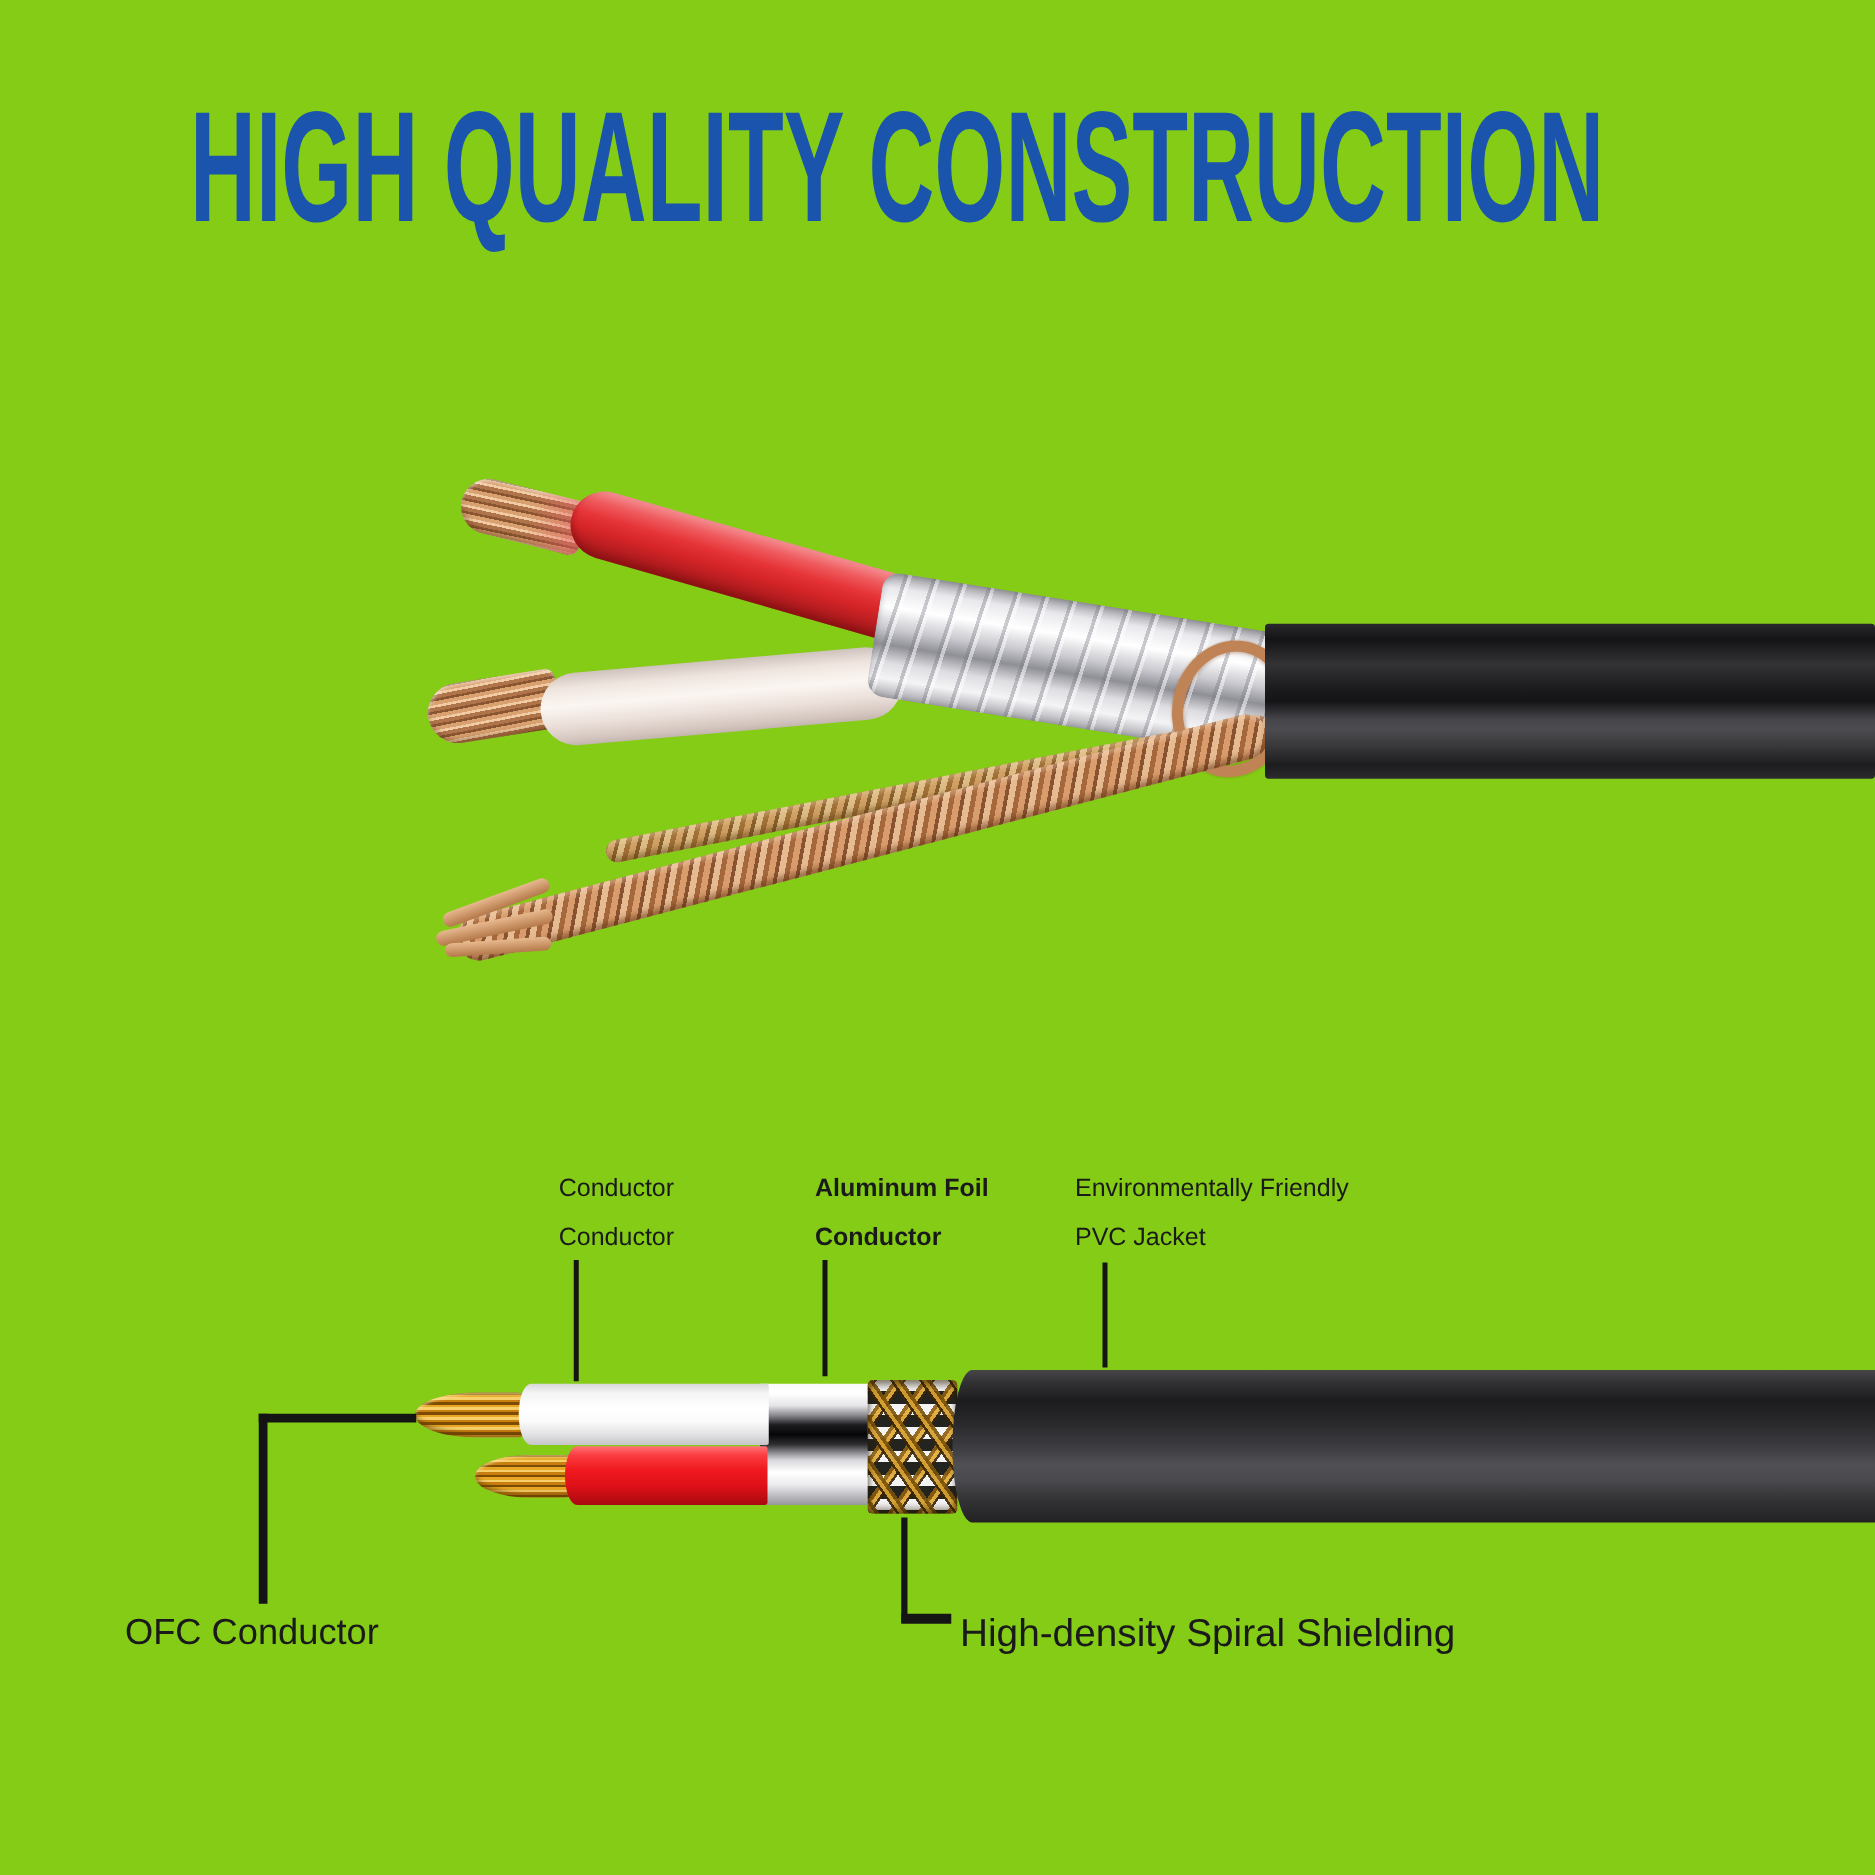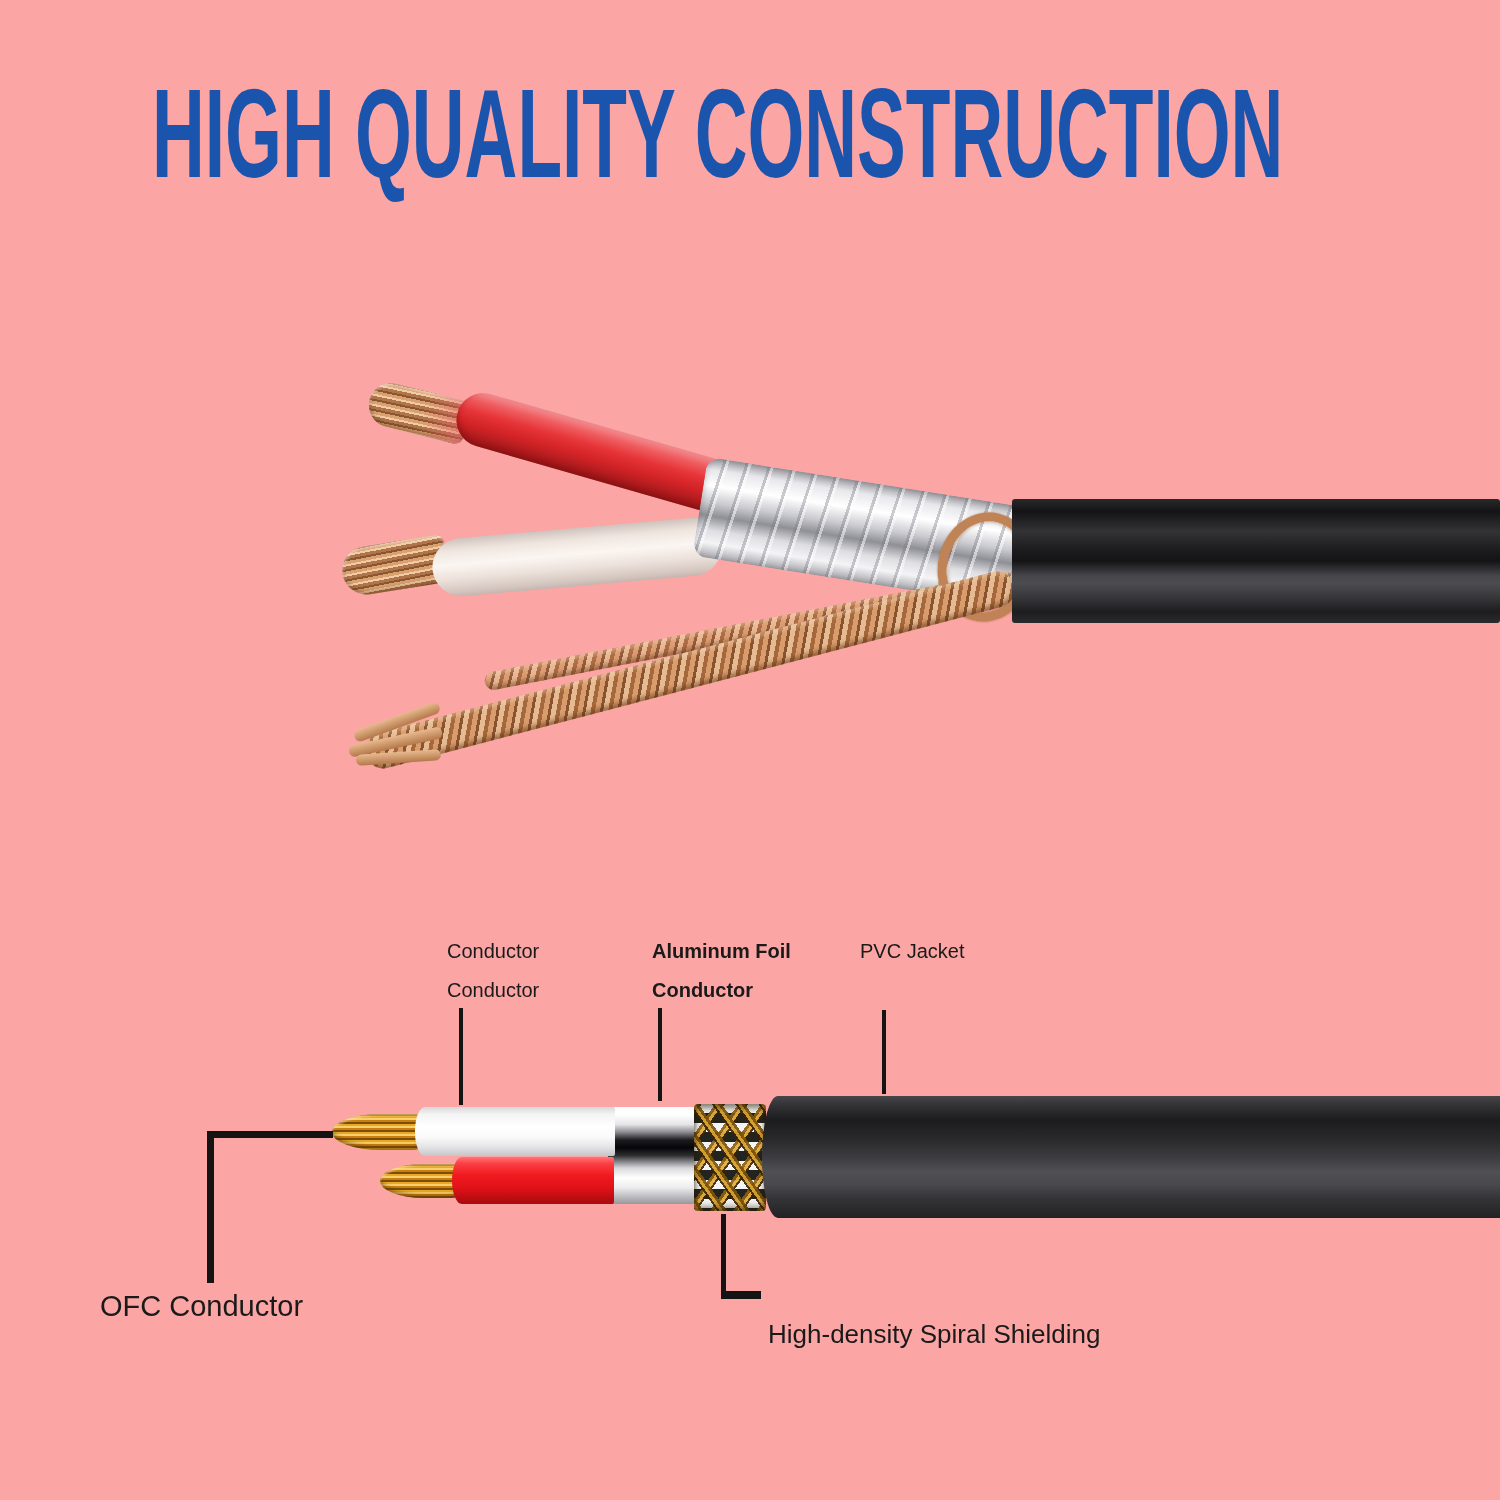--- a/index.html
+++ b/index.html
@@ -1,17 +1,17 @@
 <!DOCTYPE html>
 <html><head>
 <meta charset="utf-8">
 <style>
   html,body{margin:0;padding:0;background:#ffffff;}
   #stage{
-    position:relative;width:1500px;height:1500px;background:#fca5a5;overflow:hidden;
+    position:relative;width:1500px;height:1500px;background:#84cc16;overflow:hidden;
     font-family:"Liberation Sans",sans-serif;
   }
   .abs{position:absolute;}
 
   
   #title{
     left:152px;top:68px;
     font-size:126px;font-weight:bold;letter-spacing:0px;line-height:1.05;
     color:#1b54ad;white-space:nowrap;
     transform:scaleX(0.58);transform-origin:left center;
@@ -102,21 +102,21 @@
   #c-spiral-h{left:721px;top:1291px;width:40px;height:8px;}
   #c-ofc-h{left:207px;top:1131px;width:126px;height:7px;}
   #c-ofc-v{left:207px;top:1131px;width:7px;height:152px;}
 
   
   .dlabel{color:#1a1a1a;font-size:20px;line-height:39px;z-index:7;white-space:nowrap;}
   #l-conductor{left:447px;top:932px;}
   #l-aluminum{left:652px;top:932px;font-weight:bold;}
   #l-env{left:860px;top:932px;}
   #l-ofc{left:100px;top:1287px;font-size:29px;}
-  #l-spiral{left:768px;top:1287px;font-size:26px;margin-top:28px;}
+  #l-spiral{left:768px;top:1287px;font-size:31px;}
 </style>
 </head>
 <body>
 
 <div id="stage">
 
   <div id="title" class="abs">HIGH QUALITY CONSTRUCTION</div>
 
   <div>
     <div id="p-red-strands" class="abs copper-strands">
@@ -154,19 +154,20 @@
 
     <div id="l-conductor" class="abs dlabel">
       <div>Conductor</div>
       <div>Conductor</div>
     </div>
     <div id="l-aluminum" class="abs dlabel">
       <div>Aluminum Foil</div>
       <div>Conductor</div>
     </div>
     <div id="l-env" class="abs dlabel">
+      <div>Environmentally Friendly</div>
       <div>PVC Jacket</div>
     </div>
     <div id="l-ofc" class="abs dlabel">OFC Conductor</div>
     <div id="l-spiral" class="abs dlabel">High-density Spiral Shielding</div>
   </div>
 
 </div>
 
 </body></html>

